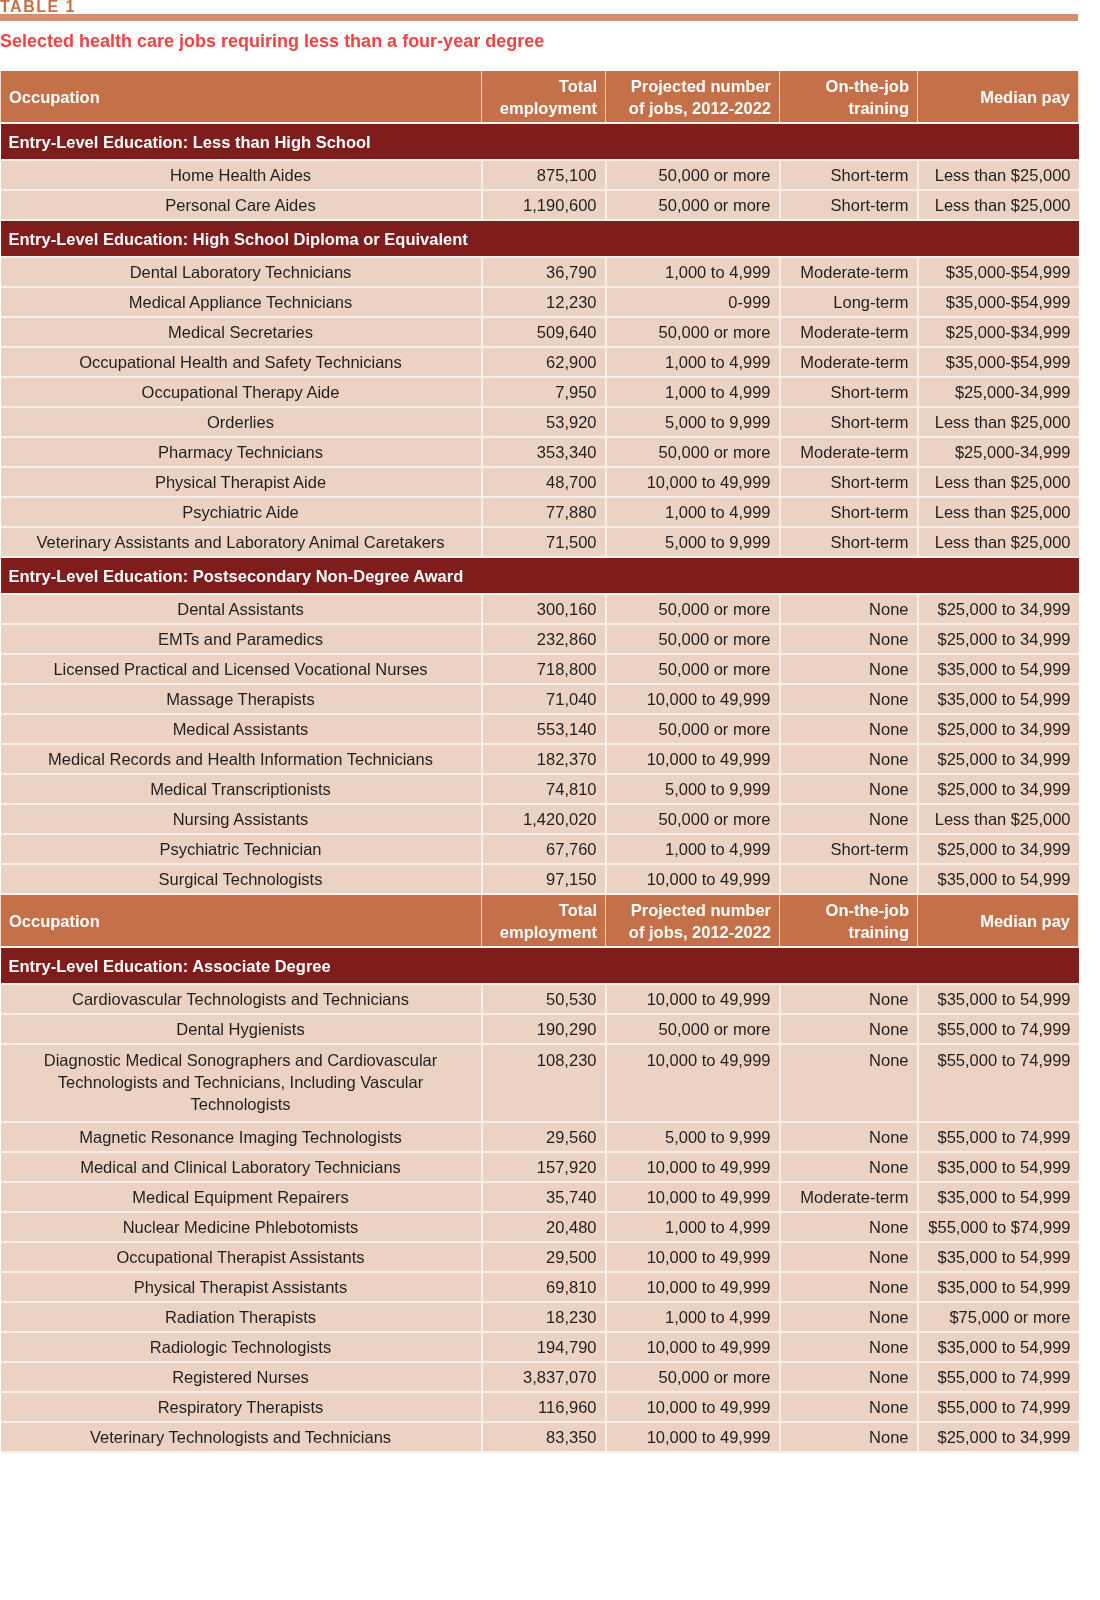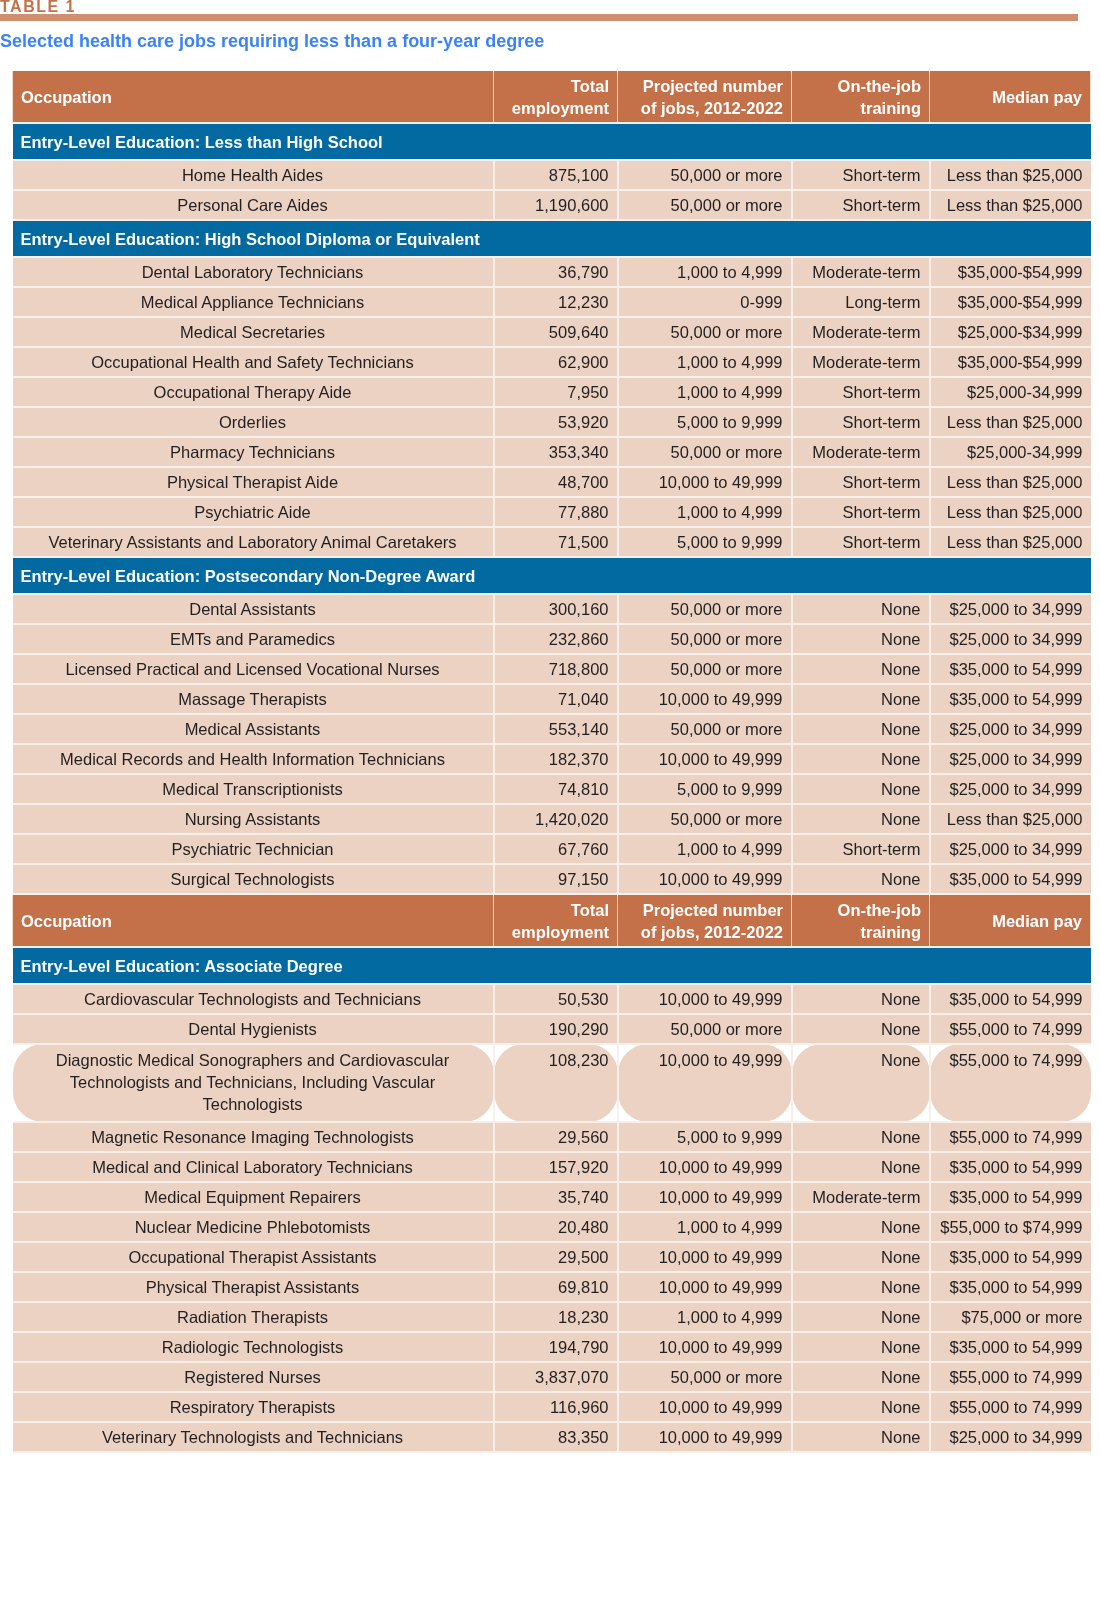--- a/index.html
+++ b/index.html
@@ -1,30 +1,30 @@
 <!DOCTYPE html>
 <html><head>
 <meta charset="utf-8">
 <style>
   html, body { margin:0; padding:0; background:#ffffff; }
   body { width:1100px; height:1600px; position:relative; font-family:"Liberation Sans", "DejaVu Sans", sans-serif; color:#231f20; overflow:hidden; }
   .table-label { position:absolute; left:0; top:-2px; font-size:16px; font-weight:bold; letter-spacing:1.5px; color:#c4714a; line-height:18px; }
   .label-rule { position:absolute; left:0; top:14px; width:1078px; height:7px; background:#d09070; }
-  .title { position:absolute; left:0; top:30px; font-size:18px; font-weight:bold; color:#3b82f6; line-height:22px; }
-  .tbl { position:absolute; left:12px; top:71px; width:1078px; border-collapse:collapse; table-layout:fixed; }
+  .title { position:absolute; left:0; top:30px; font-size:18px; font-weight:bold; color:#ef4444; line-height:22px; }
+  .tbl { position:absolute; left:0; top:71px; width:1078px; border-collapse:collapse; table-layout:fixed; }
   .tbl td, .tbl th { padding:0 8px; font-size:16.5px; line-height:22px; vertical-align:middle; border:2px solid #f7efe9; border-top:0; border-bottom:2px solid #f7efe9; }
   .tbl th { background:#c4714a; color:#ffffff; font-weight:bold; height:51px; border-left:1px solid #f0dcd0; border-right:1px solid #f0dcd0; border-bottom:2px solid #f7efe9; }
   .tbl th.occ { text-align:left; }
   .tbl th.num { text-align:right; }
-  .tbl tr.section td { background:#0369a1; color:#ffffff; font-weight:bold; height:35px; border-left:0; border-right:0; }
+  .tbl tr.section td { background:#7f1d1d; color:#ffffff; font-weight:bold; height:35px; border-left:0; border-right:0; }
   .tbl tr.row td { background:#ebd2c2; height:28px; border-left:2px solid #f7efe9; border-right:0; }
   .tbl tr.row td:first-child { border-left:0; }
   .tbl td.num { text-align:right; white-space:nowrap; }
   .tbl td.occ { text-align:center; }
-  .tbl tr.tall td { height:72px; vertical-align:top; padding-top:4px;border-radius:30px; }
+  .tbl tr.tall td { height:72px; vertical-align:top; padding-top:4px; }
   col.c1 { width:481px; } col.c2 { width:124px; } col.c3 { width:174px; } col.c4 { width:138px; } col.c5 { width:161px; }
 </style>
 </head>
 <body>
 
 <div class="table-label">TABLE 1</div>
 <div class="label-rule"></div>
 <div class="title">Selected health care jobs requiring less than a four-year degree</div>
 
 <table class="tbl">

